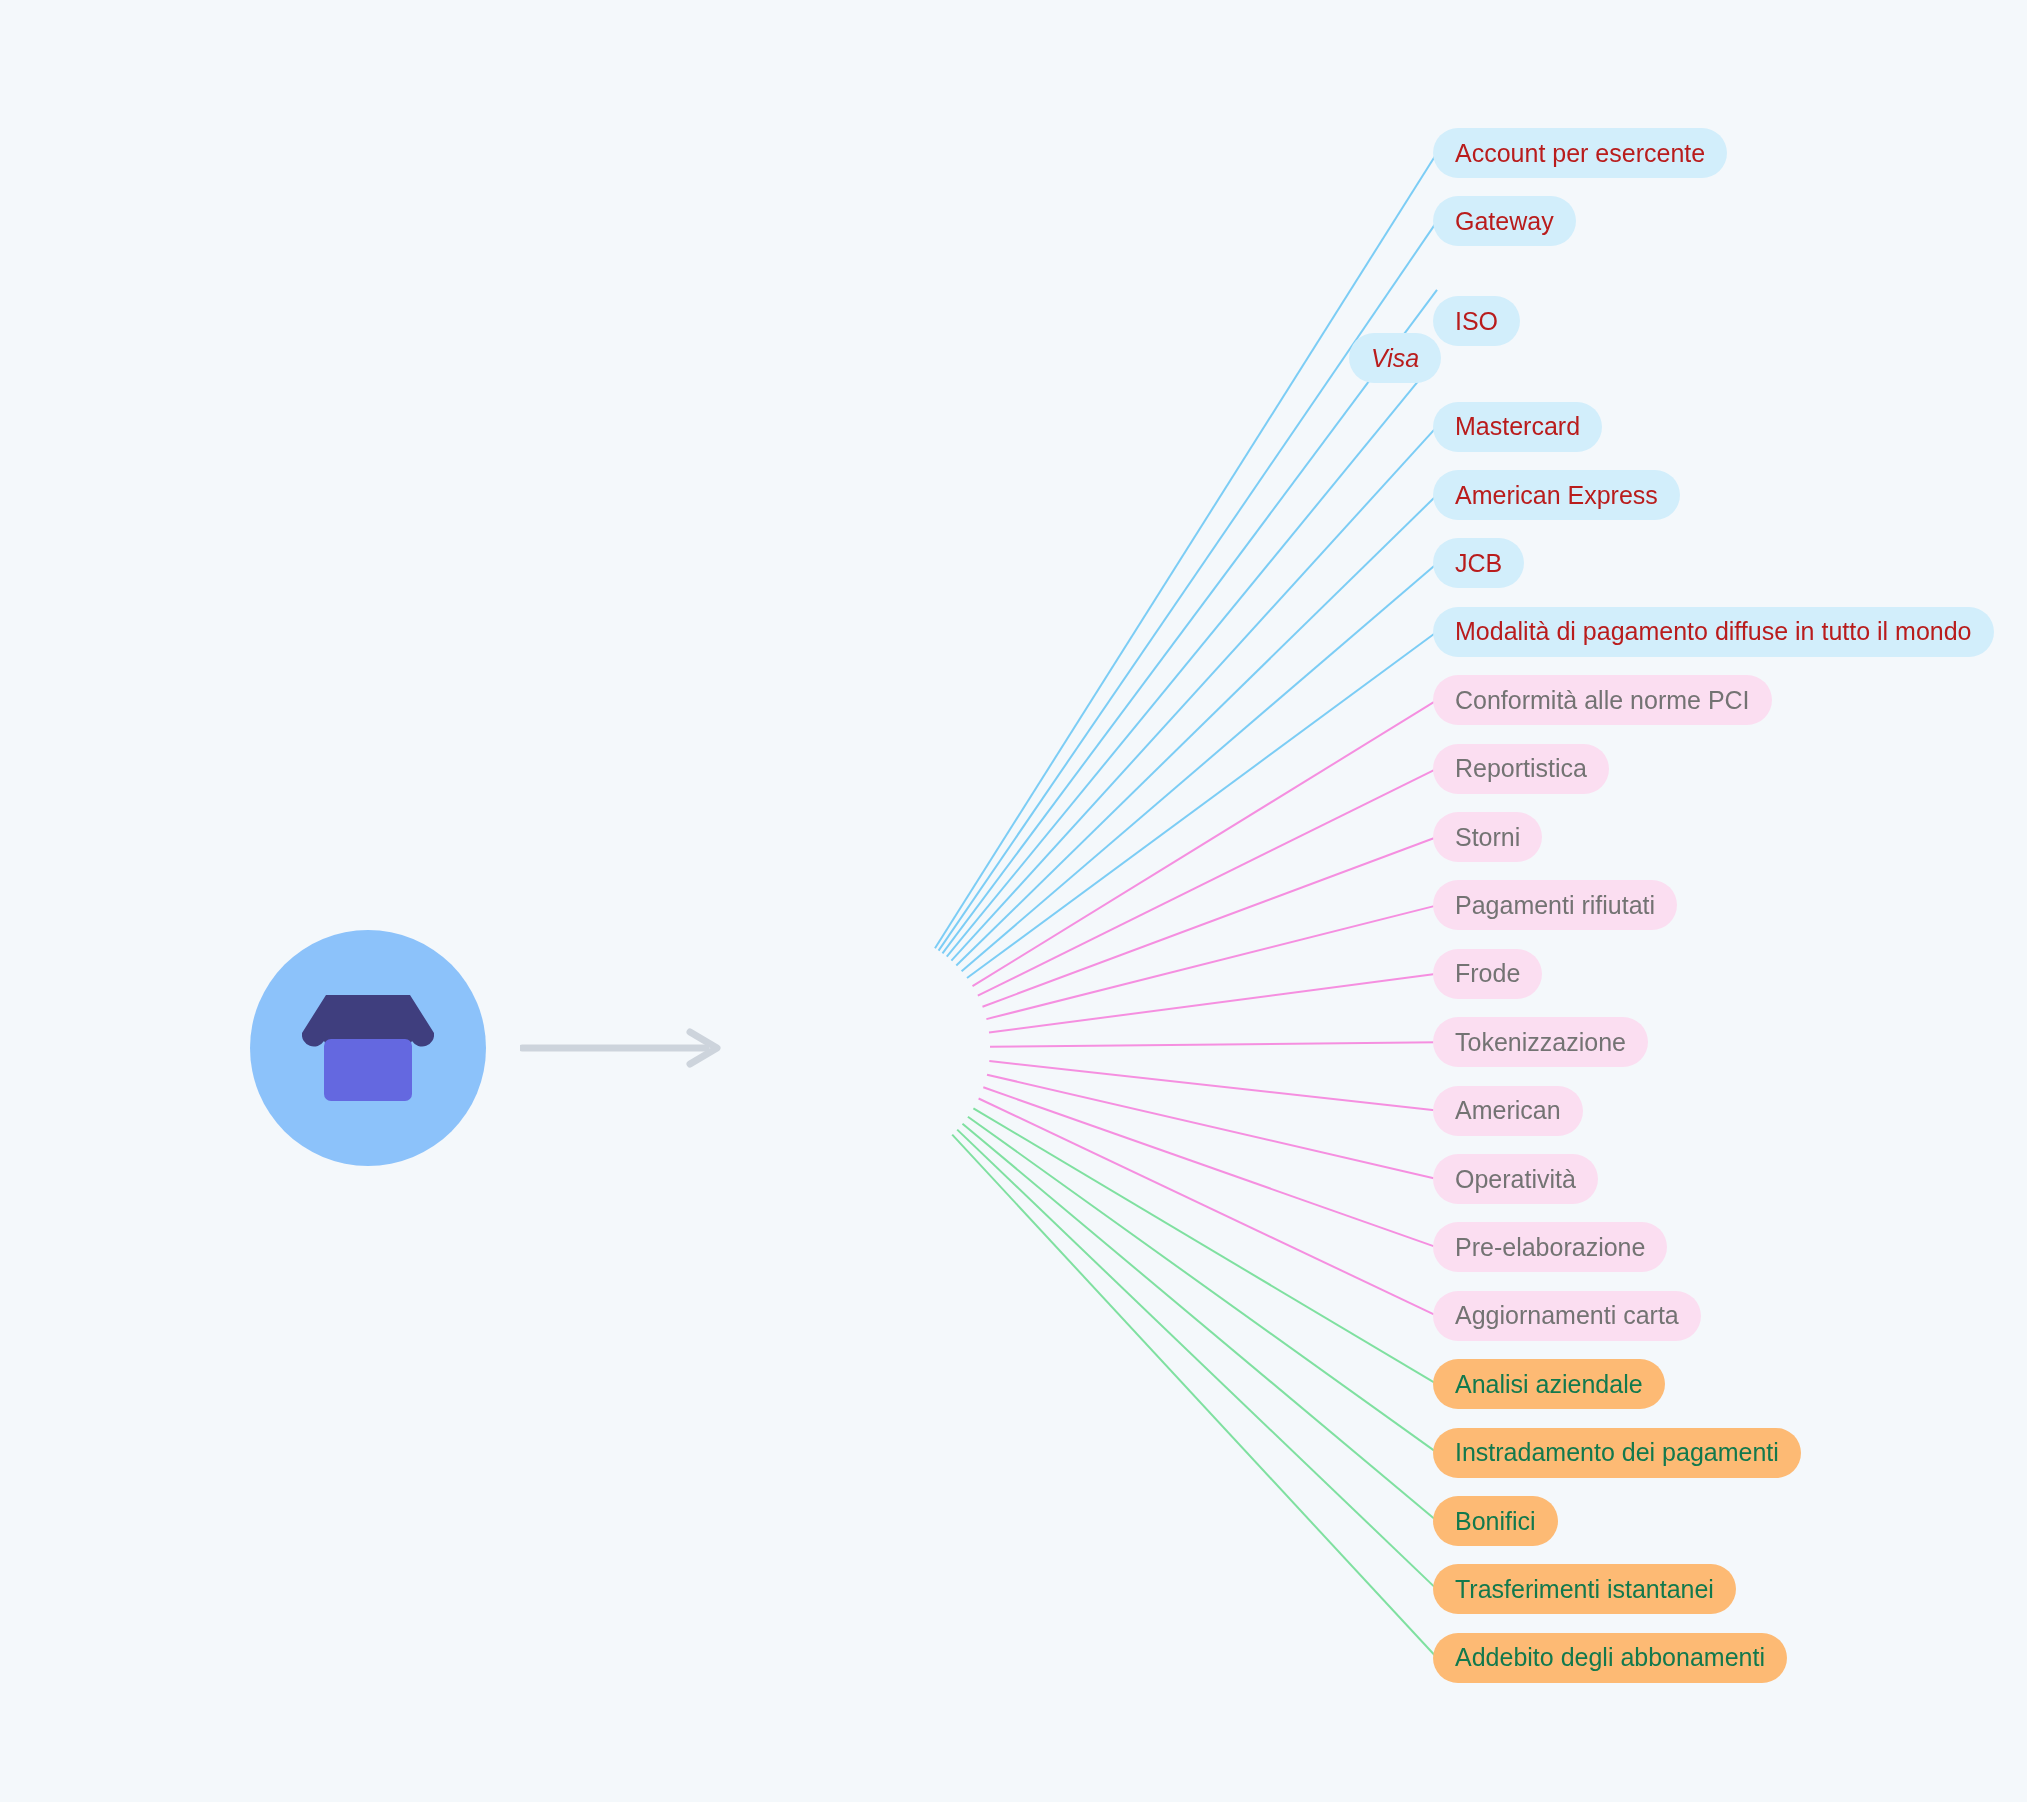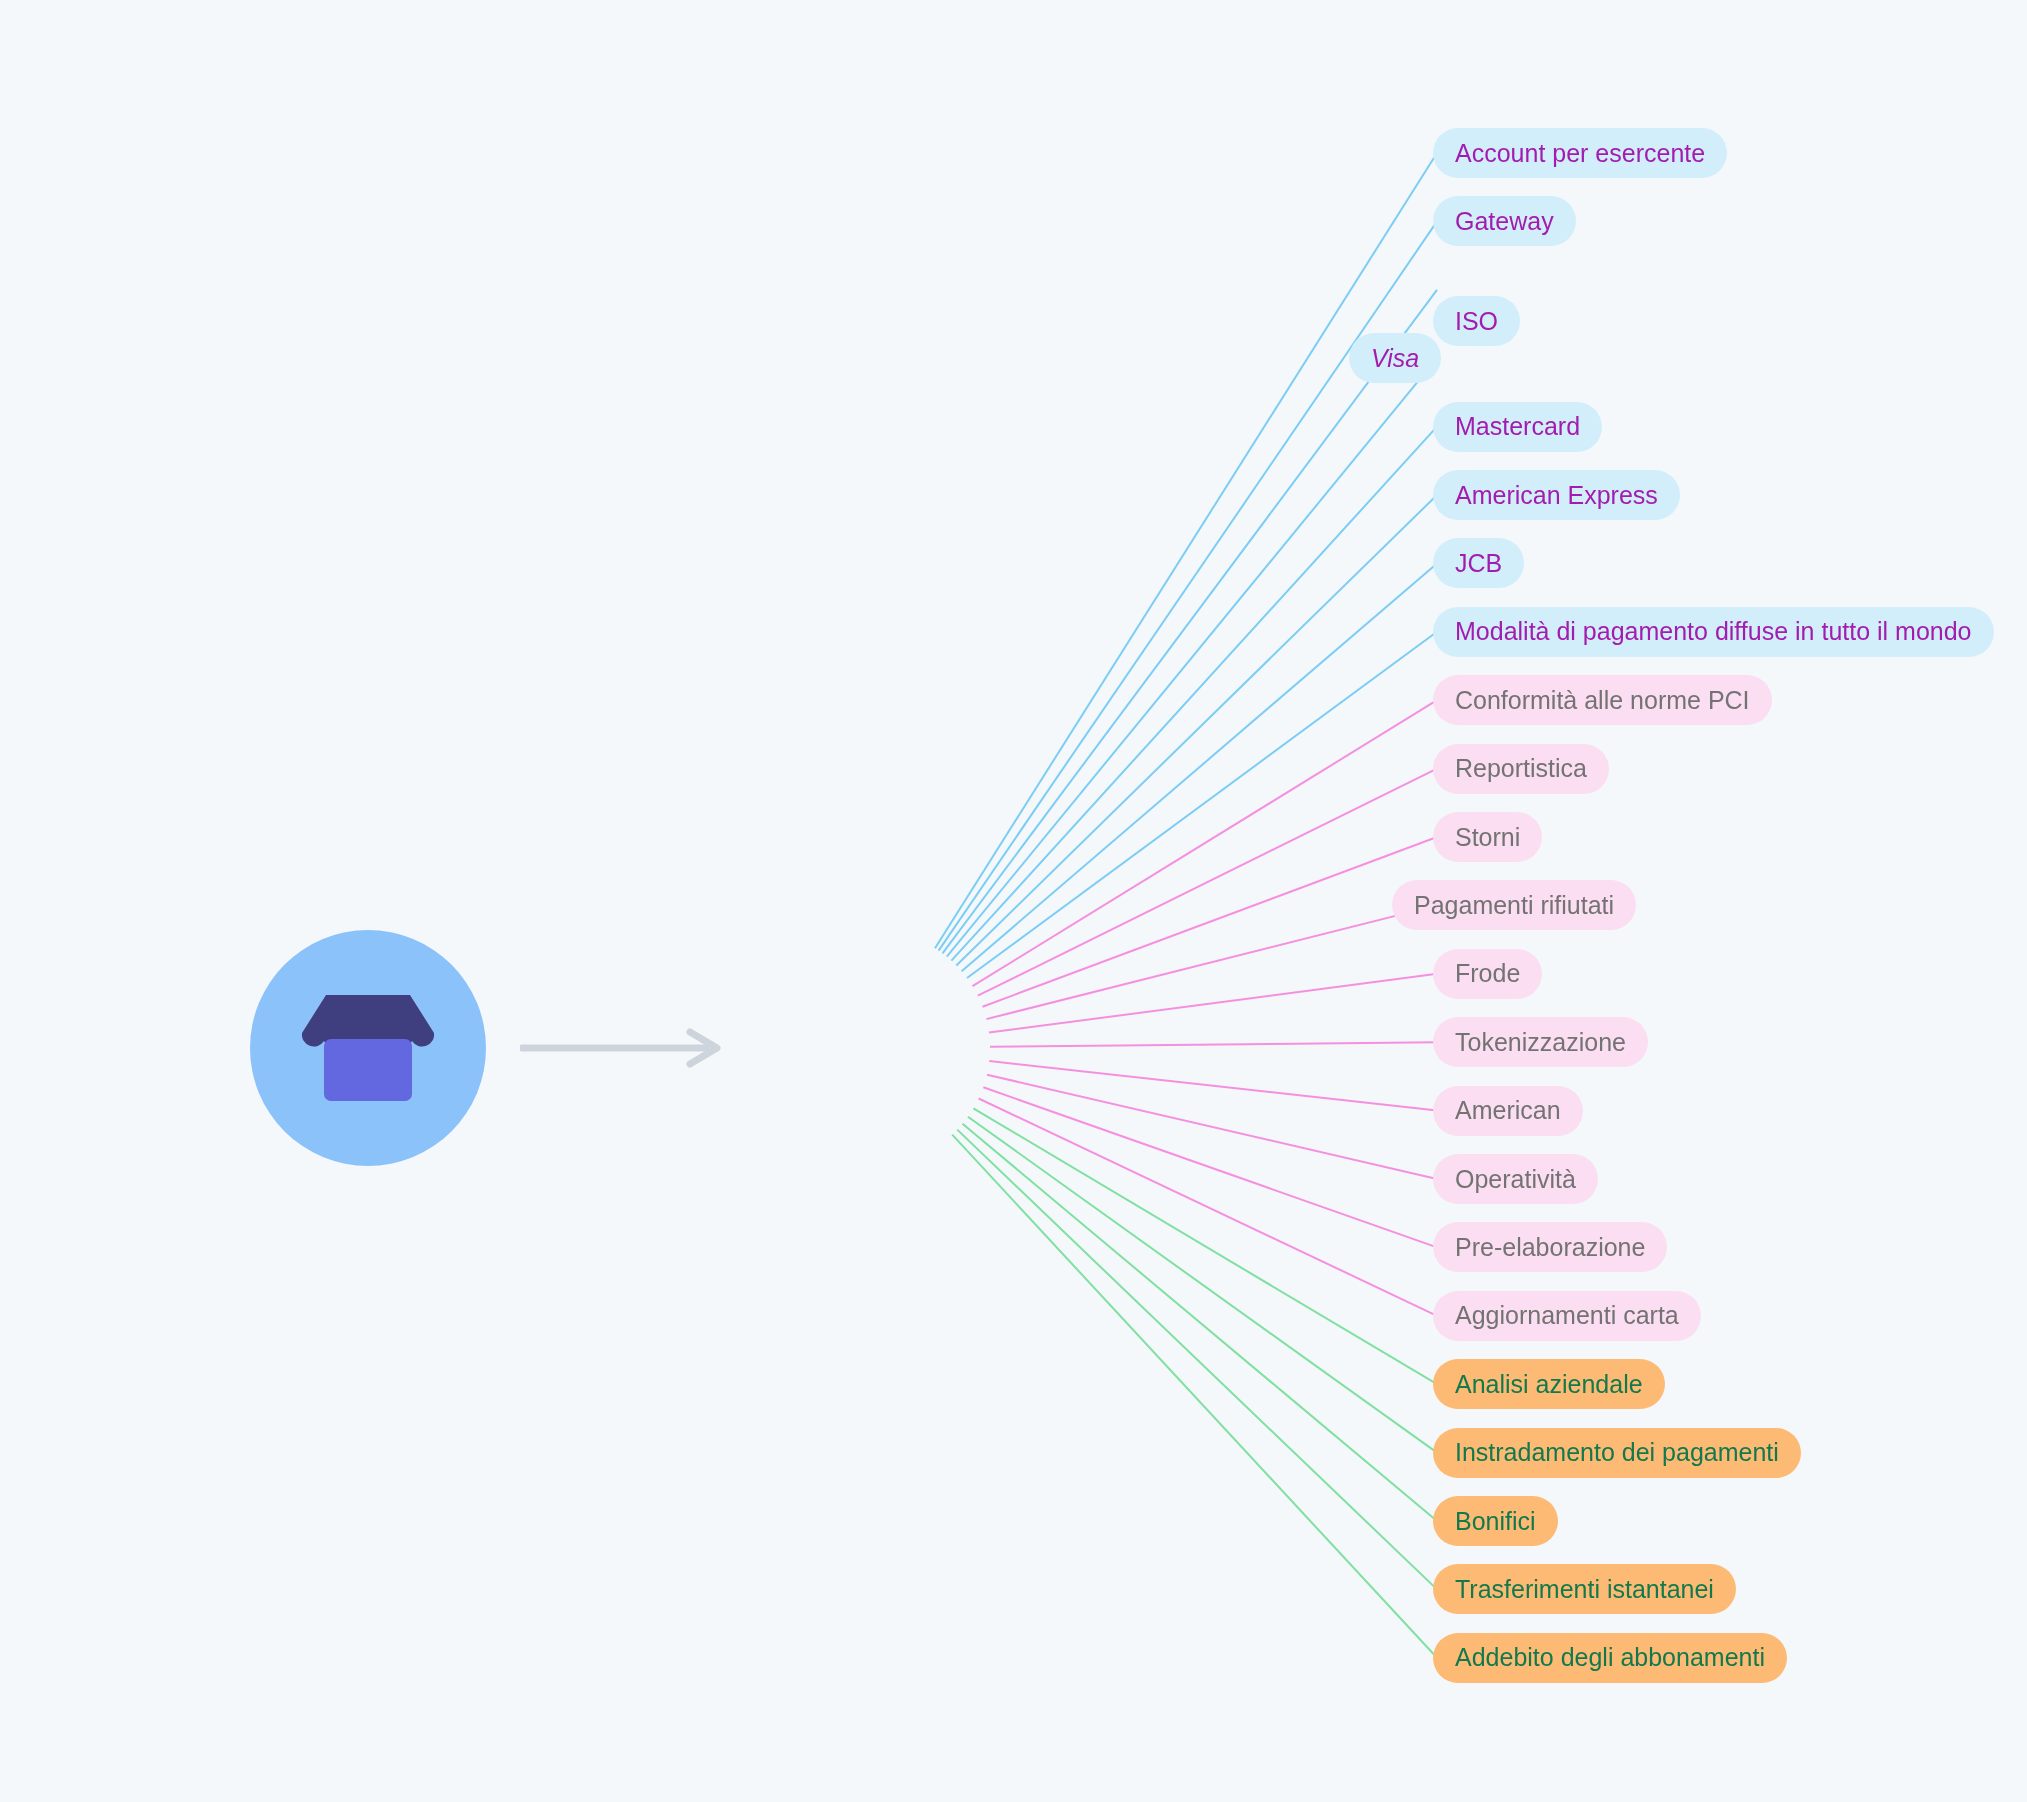--- a/index.html
+++ b/index.html
@@ -75,21 +75,21 @@
     align-items: center;
     padding: 0 22px;
     border-radius: 25px;
     font-size: 25px;
     line-height: 1;
     white-space: nowrap;
     font-family: "Liberation Sans", sans-serif;
   }
   .pill.blue {
     background: #D2EEFB;
-    color: #a21caf;
+    color: #b91c1c;
   }
   .pill.pink {
     background: #FBDEF1;
     color: #737373;
   }
   .pill.green {
     background: #fdba74;
     color: #12794D;
   }
 </style>
@@ -144,21 +144,21 @@
       <div class="pill blue" style="left: 1433px; top: 196.4px;">Gateway</div>
       <div class="pill blue" style="left: 1433px; top: 272px; margin-top: 24px;">ISO</div>
       <div class="pill blue" style="left: 1349px; top: 333.2px; font-style: italic;">Visa</div>
       <div class="pill blue" style="left: 1433px; top: 401.6px;">Mastercard</div>
       <div class="pill blue" style="left: 1433px; top: 470px;">American Express</div>
       <div class="pill blue" style="left: 1433px; top: 538.4px;">JCB</div>
       <div class="pill blue" style="left: 1433px; top: 606.8px;">Modalità di pagamento diffuse in tutto il mondo</div>
       <div class="pill pink" style="left: 1433px; top: 675.2px;">Conformità alle norme PCI</div>
       <div class="pill pink" style="left: 1433px; top: 743.6px;">Reportistica</div>
       <div class="pill pink" style="left: 1433px; top: 812px;">Storni</div>
-      <div class="pill pink" style="left: 1392px; top: 880.4px;">Pagamenti rifiutati</div>
+      <div class="pill pink" style="left: 1433px; top: 880.4px;">Pagamenti rifiutati</div>
       <div class="pill pink" style="left: 1433px; top: 948.8px;">Frode</div>
       <div class="pill pink" style="left: 1433px; top: 1017.2px;">Tokenizzazione</div>
       <div class="pill pink" style="left: 1433px; top: 1085.6px;">American</div>
       <div class="pill pink" style="left: 1433px; top: 1154px;">Operatività</div>
       <div class="pill pink" style="left: 1433px; top: 1222.4px;">Pre-elaborazione</div>
       <div class="pill pink" style="left: 1433px; top: 1290.8px;">Aggiornamenti carta</div>
       <div class="pill green" style="left: 1433px; top: 1359.2px;">Analisi aziendale</div>
       <div class="pill green" style="left: 1433px; top: 1427.6px;">Instradamento dei pagamenti</div>
       <div class="pill green" style="left: 1433px; top: 1496px;">Bonifici</div>
       <div class="pill green" style="left: 1433px; top: 1564.4px;">Trasferimenti istantanei</div>

